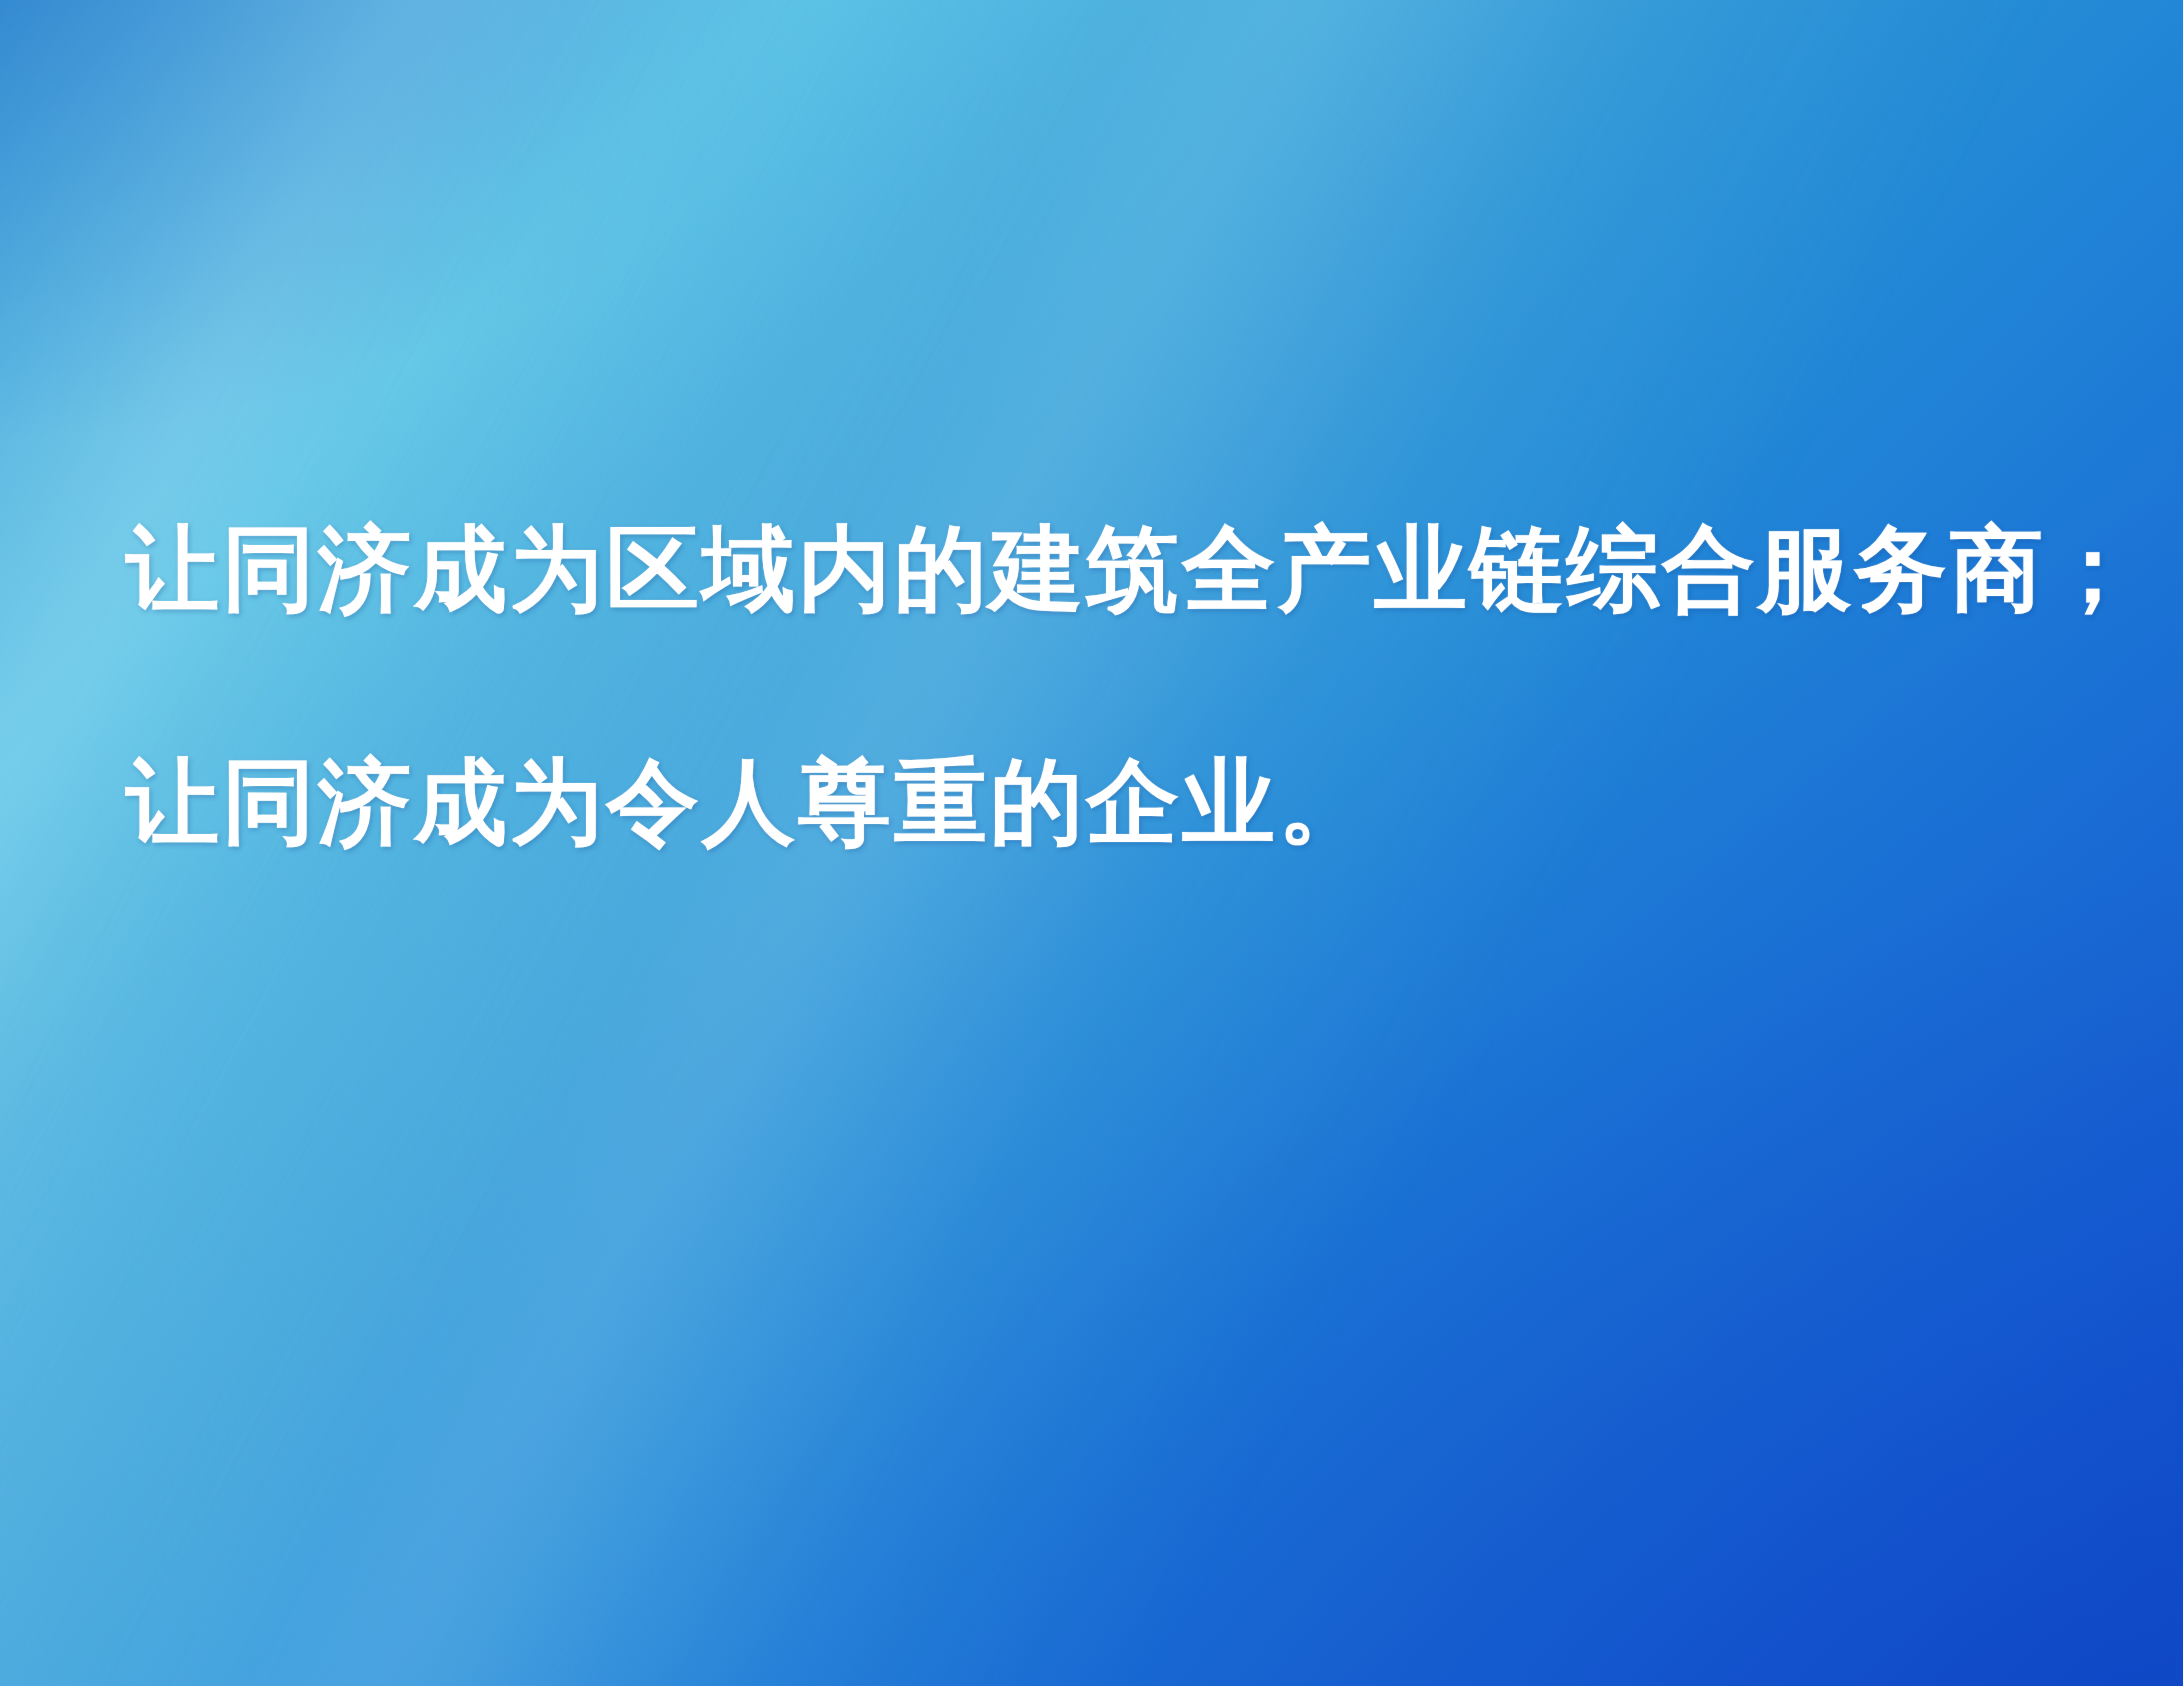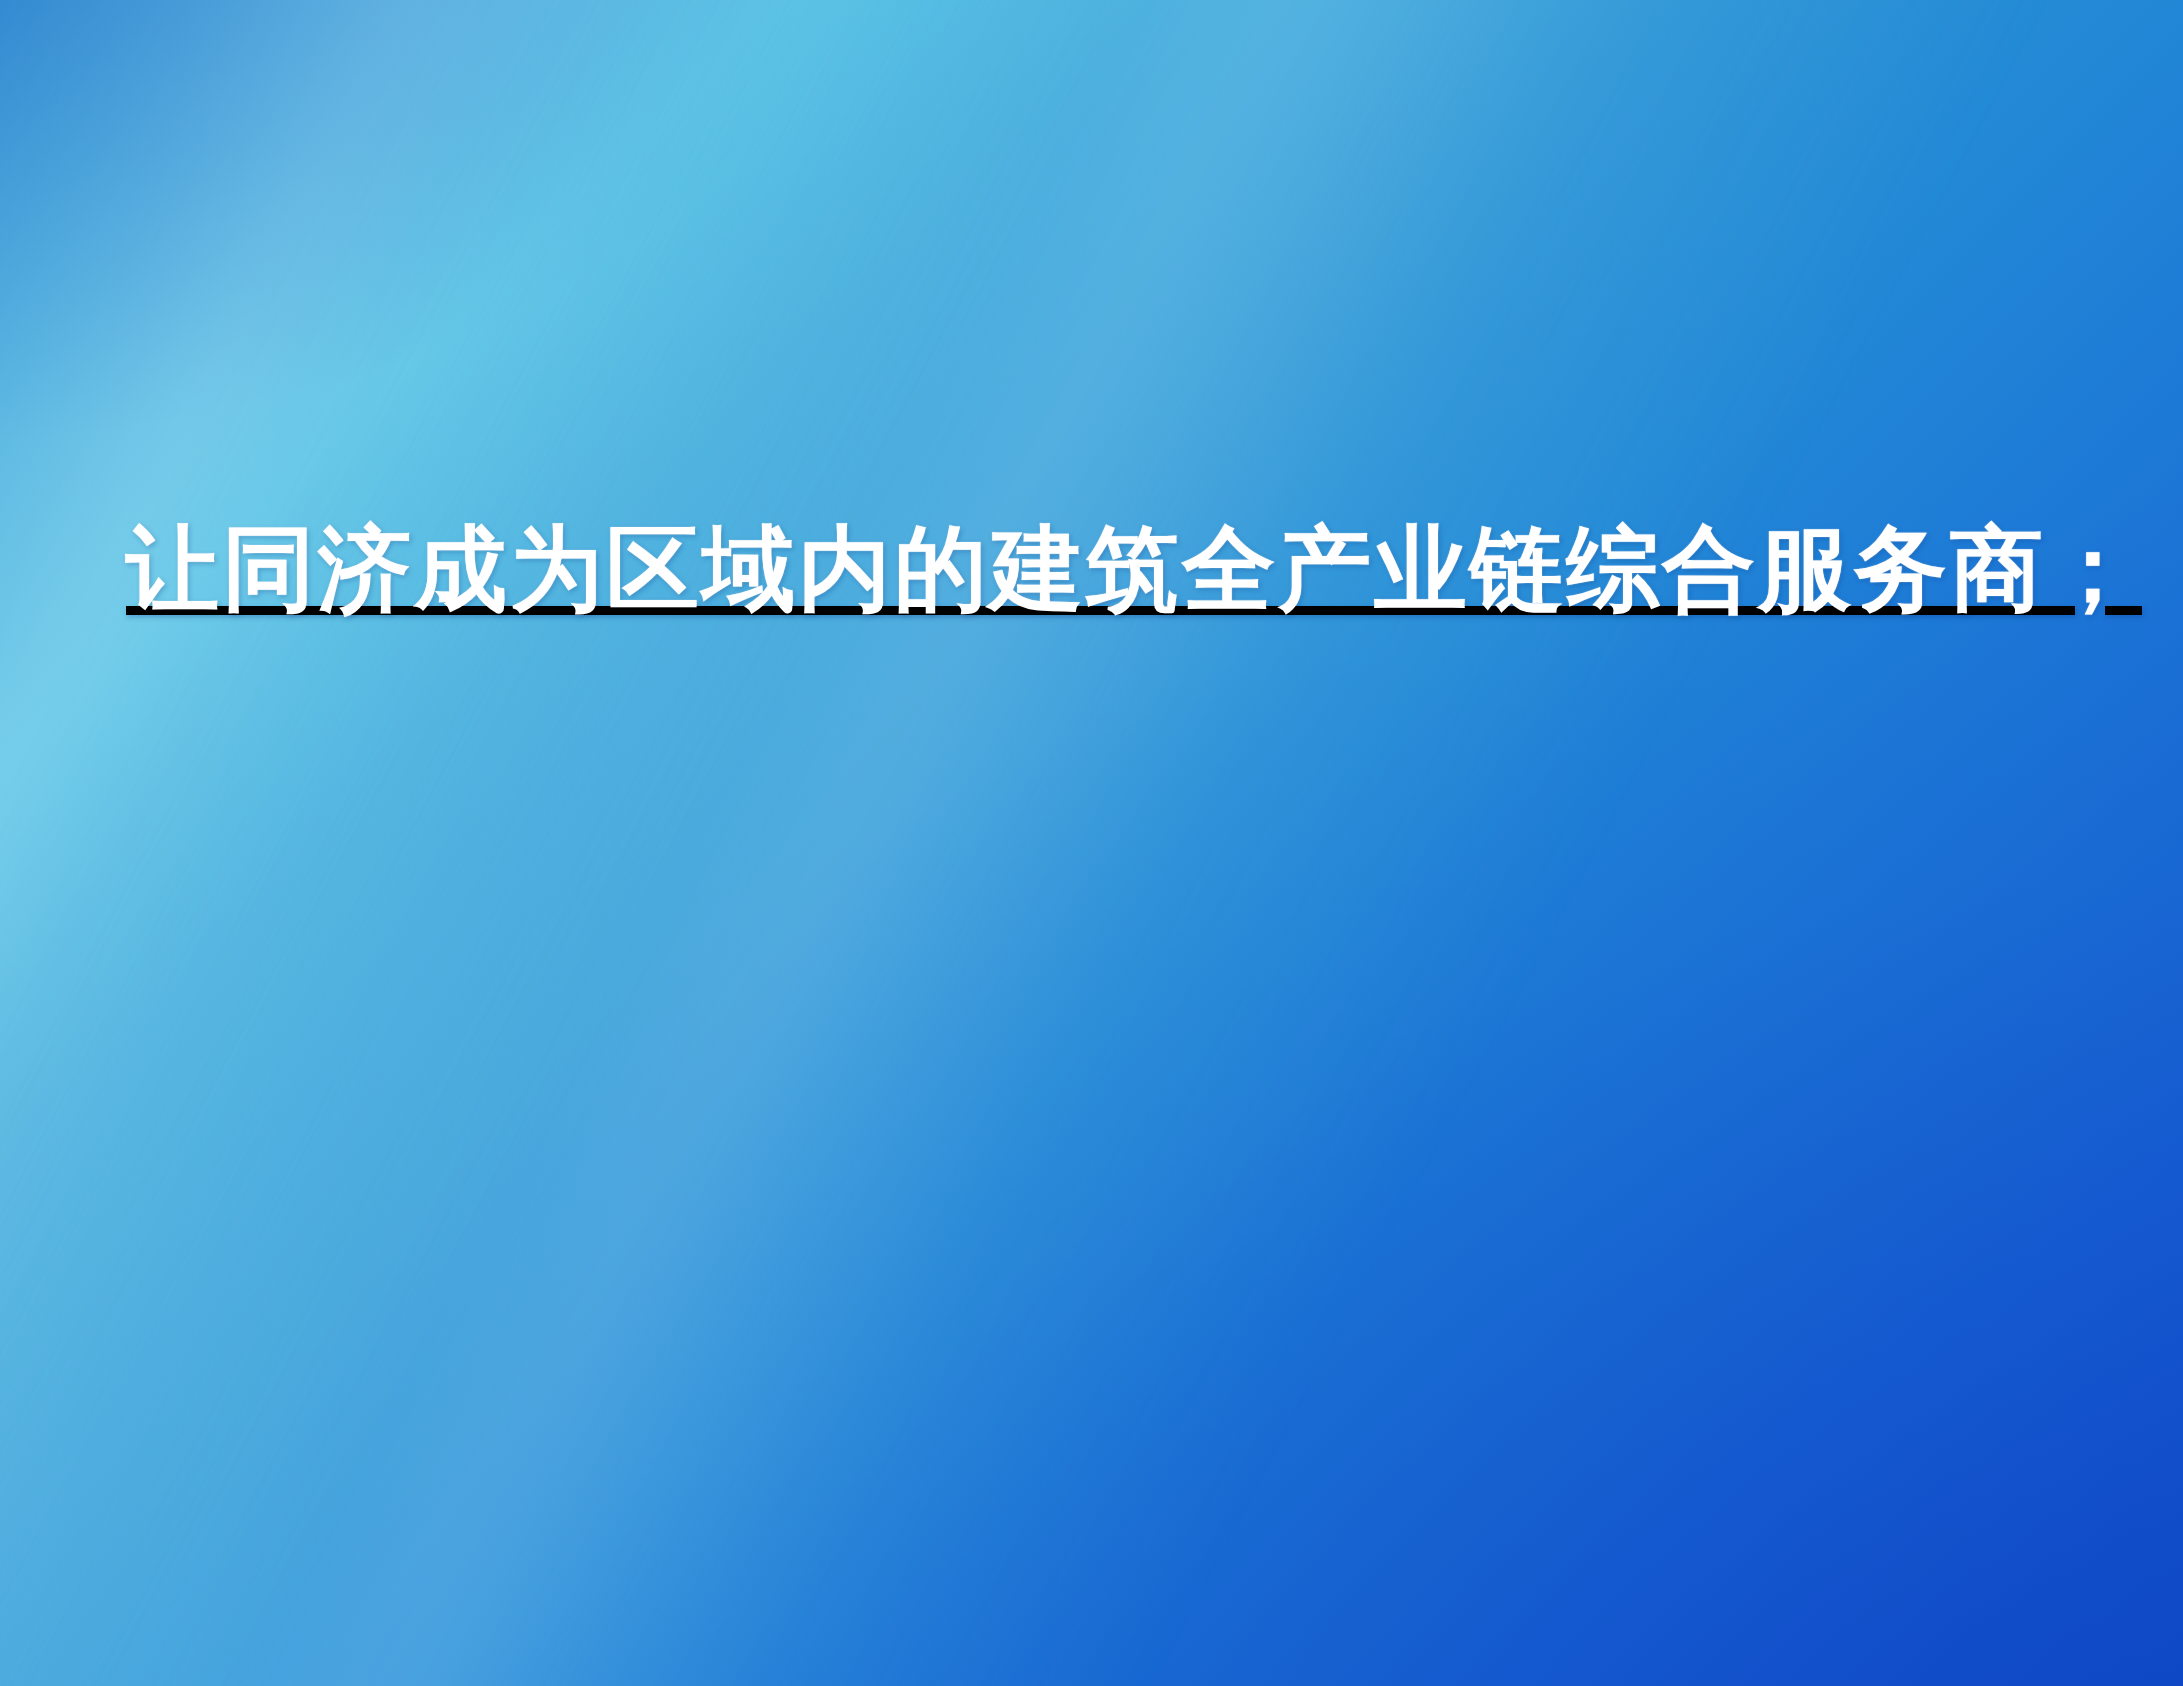--- a/index.html
+++ b/index.html
@@ -97,21 +97,20 @@
       rgba(0,0,0,0.00) 72%);
   }
 
   
   #text-block {
     position: absolute;
     left: 126px;
     top: 452px;
     width: 1972px;
     z-index: 5;
-    text-decoration: underline;
   }
 
   .slide-line {
     color: #ffffff;
     font-size: 93px;
     line-height: 233px;
     font-weight: bold;
     letter-spacing: 3px;
     white-space: nowrap;
     text-shadow:
@@ -126,16 +125,17 @@
 <div id="slide">
 
   <div class="streaks streak-top"></div>
   <div class="streaks streak-main"></div>
   <div class="streaks streak-second"></div>
   <div class="shade-br"></div>
   <div class="shade-tl"></div>
 
   <div id="text-block">
     <div class="slide-line">让同济成为区域内的建筑全产业链综合服务商；</div>
+    <div class="slide-line">让同济成为令人尊重的企业。</div>
   </div>
 
 </div>
 
 
 </body></html>

